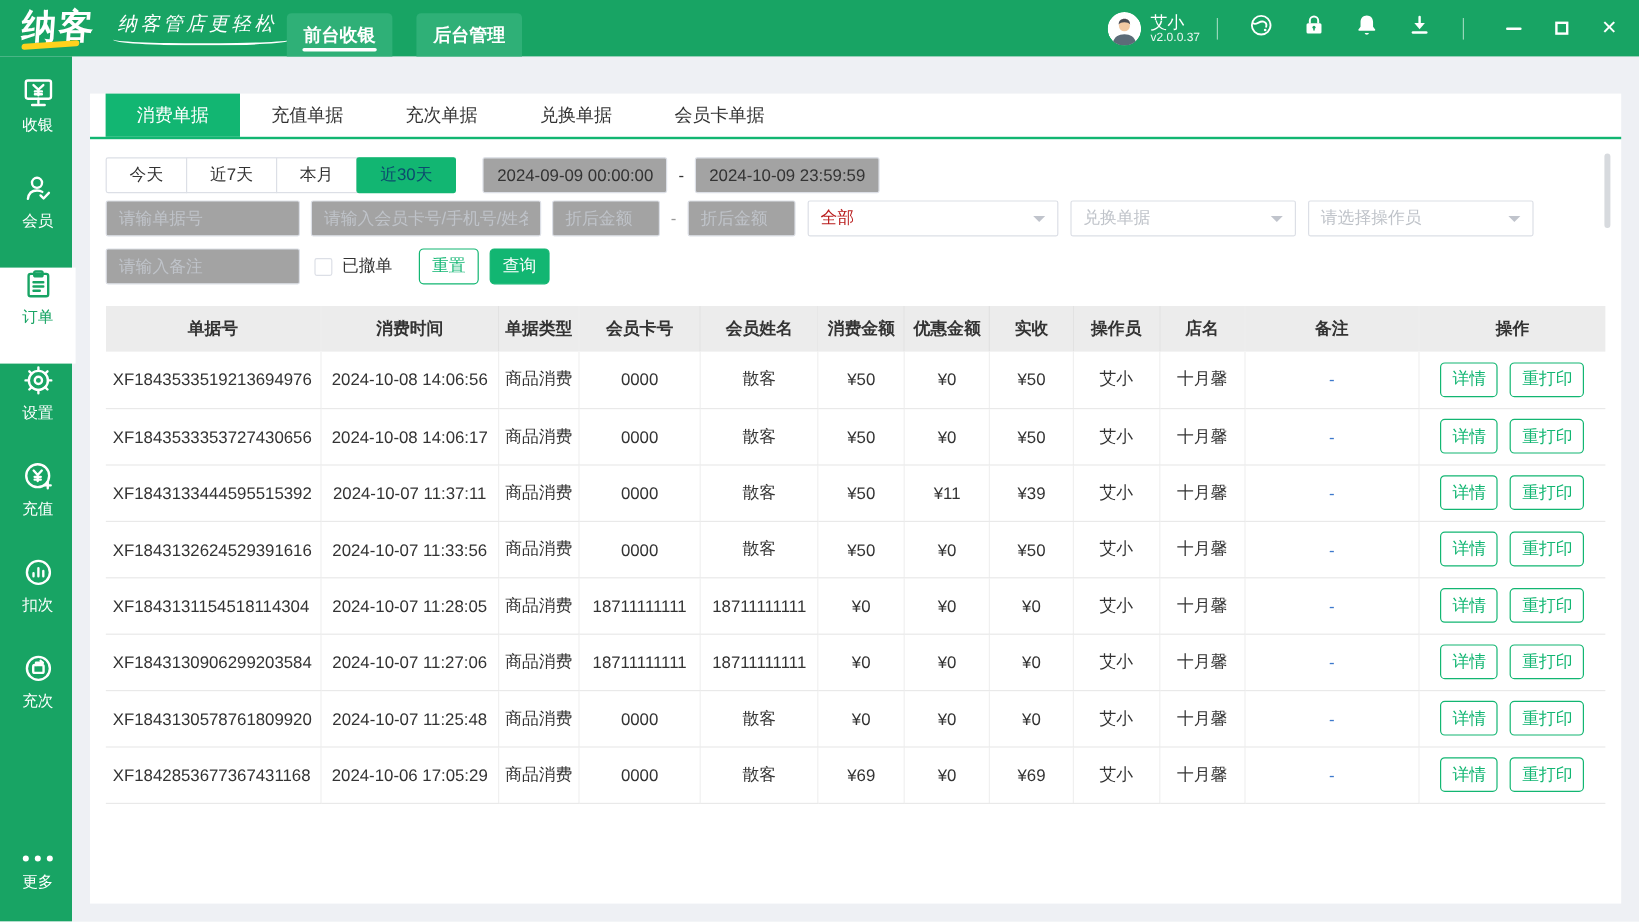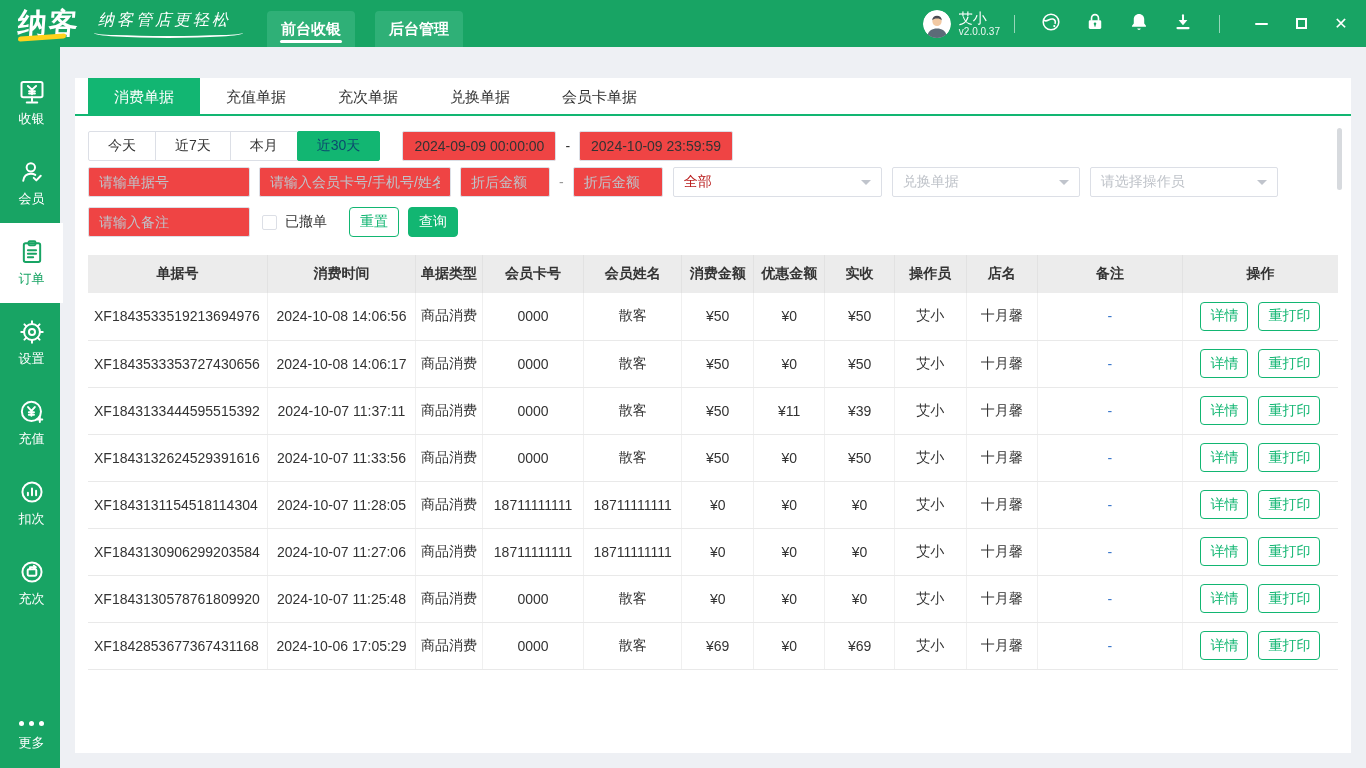--- a/index.html
+++ b/index.html
@@ -8,40 +8,40 @@
   button { font-family:inherit; cursor:pointer; }
   input { font-family:inherit; outline:none; }
   input::placeholder { color:#bfc3c9; }
 
   
   .topbar { height:47px; background:#18a464; display:flex; align-items:center; position:relative; z-index:3; }
   .logo { margin-left:18px; position:relative; color:#fff; font-size:29px; font-weight:bold; letter-spacing:2px; transform:skewX(-4deg); line-height:1; }
   .logo-accent { position:absolute; left:1px; bottom:-2px; width:48px; height:5px; background:#ffd21c; border-radius:3px; transform:rotate(-4deg); }
   .tagline { margin-left:18px; color:#fff; font-size:16px; font-style:italic; position:relative; padding-bottom:7px; letter-spacing:3px; }
   .tagline-swoosh { position:absolute; left:-4px; right:-12px; bottom:0; height:10px; border-bottom:2px solid #fff; border-radius:50%; }
-  .top-tabs { display:flex; align-self:flex-end; margin-left:36px; height:36px; }
+  .top-tabs { display:flex; align-self:flex-end; margin-left:8px; height:36px; }
   .top-tab { min-width:82px; padding:0 14px; margin-right:20px; background:#2fb077; border-radius:4px 4px 0 0; color:#fff; font-size:15px; font-weight:bold; display:flex; flex-direction:column; align-items:center; justify-content:center; position:relative; }
   .top-tab .top-tab-underline { position:absolute; bottom:4px; width:62px; height:3px; background:#fff; border-radius:2px; }
   .tb-right { margin-left:auto; display:flex; align-items:center; margin-right:12px; }
   .avatar { width:28px; height:28px; border-radius:50%; overflow:hidden; flex:none; cursor:pointer; }
   .user-meta { margin-left:8px; color:#fff; }
   .user-name { font-size:14px; line-height:16px; }
   .user-version { font-size:10px; line-height:12px; opacity:.92; }
   .tb-divider { width:1px; height:18px; background:rgba(255,255,255,.55); margin:0 14px; }
   .tb-icon { width:22px; height:22px; margin:0 11px; color:#fff; display:inline-block; cursor:pointer; }
   .tb-icon svg { width:22px; height:22px; display:block; }
   .win-btn { width:26px; height:26px; margin-left:14px; display:flex; align-items:center; justify-content:center; color:#fff; }
   .min-glyph { width:13px; height:2px; background:#fff; border-radius:1px; }
   .max-glyph { width:11px; height:11px; border:2px solid #fff; }
   .close-glyph { font-size:16px; line-height:1; color:#fff; }
 
   
   .sidebar { position:absolute; left:0; top:47px; bottom:0; width:60px; background:#18a464; display:flex; flex-direction:column; z-index:2; }
   .side-items { display:flex; flex-direction:column; padding-top:16px; }
-  .side-item { width:63px; height:80px; display:flex; flex-direction:column; align-items:center; justify-content:center; color:#fff; cursor:pointer; flex:none; }
+  .side-item { width:63px; height:80px; display:flex; flex-direction:column; align-items:center; justify-content:flex-start; color:#fff; cursor:pointer; flex:none; }
   .side-item.active { background:#fff; color:#18a464; }
   .side-icon { width:28px; height:28px; }
   .side-icon svg { width:28px; height:28px; display:block; }
   .side-label { font-size:13px; margin-top:4px; }
   .side-more { margin-top:auto; margin-bottom:8px; height:52px; }
   .dots { display:flex; align-items:center; height:14px; }
   .dots i { width:5px; height:5px; border-radius:50%; background:#fff; display:inline-block; margin:0 2.5px; }
 
   
   .main { position:absolute; left:60px; top:47px; right:0; bottom:0; background:#eef0f4; padding:31px 15px 15px; }
@@ -52,21 +52,21 @@
   .ctab.active { background:#12b672; color:#fff; }
 
   .filters { padding:15px 13px 0; flex:none; }
   .frow { display:flex; align-items:center; }
   .frow2 { margin-top:6px; }
   .frow3 { margin-top:10px; }
   .quick-group { display:flex; }
   .qbtn { height:30px; border:1px solid #dcdfe6; background:#fff; color:#333; font-size:14px; padding:0 19px; margin-left:-1px; }
   .qbtn:first-child { margin-left:0; border-radius:2px 0 0 2px; }
   .qbtn.active { background:#12b672; border-color:#12b672; color:#0c4a6e; border-radius:2px; position:relative; z-index:1; }
-  .inp { height:30px; border:1px solid #dcdfe6; border-radius:2px; padding:0 10px; font-size:14px; color:#333; background:#ef4444; }
+  .inp { height:30px; border:1px solid #dcdfe6; border-radius:2px; padding:0 10px; font-size:14px; color:#333; background:#a3a3a3; }
   .date-inp { width:154px; margin-left:22px; text-align:center; padding:0 4px; }
   .date-inp2 { width:154px; margin-left:9px; text-align:center; padding:0 4px; }
   .dash { margin-left:9px; color:#333; font-size:14px; }
   .dash.gray { color:#999; margin:0 4px 0 9px; }
   .w-order { width:162px; }
   .w-member { width:192px; margin-left:9px; }
   .w-amt { width:90px; margin-left:9px; }
   .w-amt2 { width:90px; margin-left:5px; }
   .sel { display:flex; align-items:center; justify-content:space-between; height:30px; border:1px solid #dcdfe6; border-radius:2px; padding:0 10px; font-size:14px; background:#fff; cursor:pointer; margin-left:10px; }
   .w-type { width:209px; }

